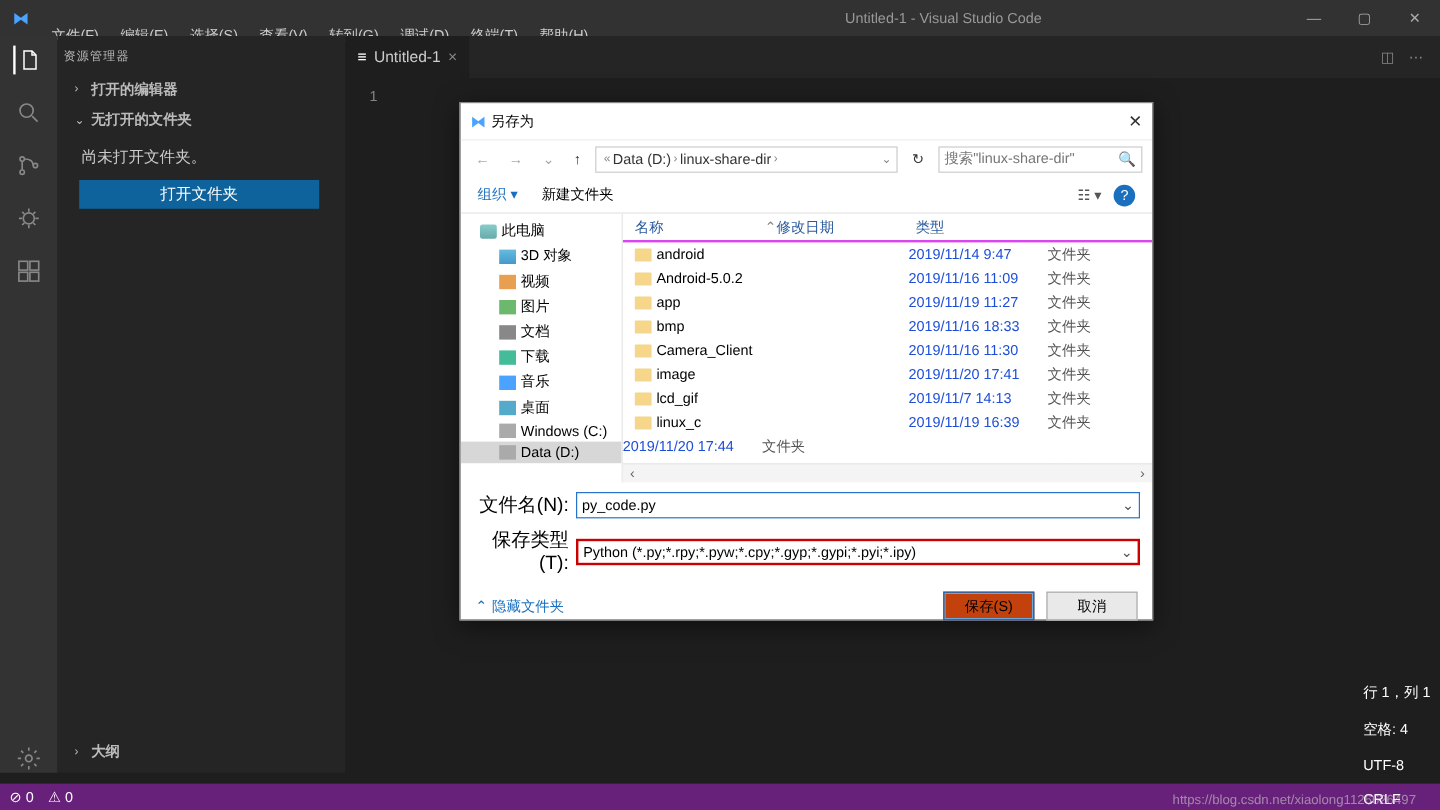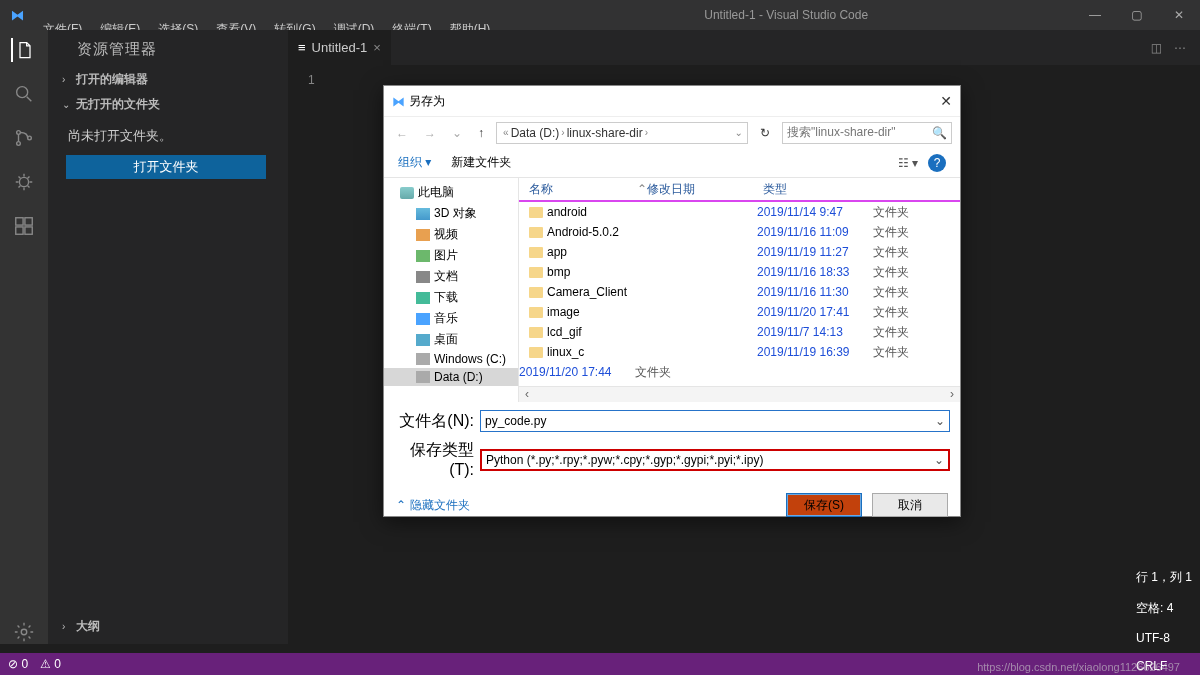--- a/index.html
+++ b/index.html
@@ -15,21 +15,21 @@
 .titlebar .winctl span { width:42px; text-align:center; color:#aaa; }
 
 
 .main { display:flex; height:614px; }
 .activity { width:48px; background:#333; display:flex; flex-direction:column; align-items:center; padding-top:8px; gap:20px; color:#888; }
 .activity .ico { width:24px; height:24px; display:flex; align-items:center; justify-content:center; font-size:18px; }
 .activity .ico.active { color:#fff; border-left:2px solid #fff; margin-left:-2px; padding-left:2px; }
 .activity .spacer { flex:1; }
 
 .sidebar { width:240px; background:#252526; color:#bbb; font-size:12px; }
-.sidebar .hdr { padding:10px 29px 8px; font-size:15px; letter-spacing:1px; }
+.sidebar .hdr { padding:10px 5px 8px; font-size:10px; letter-spacing:1px; }
 .sidebar .sec { padding:4px 14px; display:flex; align-items:center; gap:4px; }
 .sidebar .sec .ar { font-size:10px; width:10px; }
 .sidebar .msg { padding:10px 20px; font-size:13px; color:#ccc; }
 .sidebar .btn { margin:0 18px; height:24px; background:#0e639c; color:#fff; display:flex; align-items:center; justify-content:center; font-size:13px; width:200px; }
 .sidebar .bottom { position:absolute; bottom:36px; left:48px; width:240px; }
 
 .editor { flex:1; background:#1e1e1e; }
 .tabs { height:35px; background:#252526; display:flex; align-items:center; }
 .tab { height:35px; background:#1e1e1e; display:flex; align-items:center; padding:0 10px; gap:6px; font-size:13px; }
 .tab .dot { color:#fff; }

